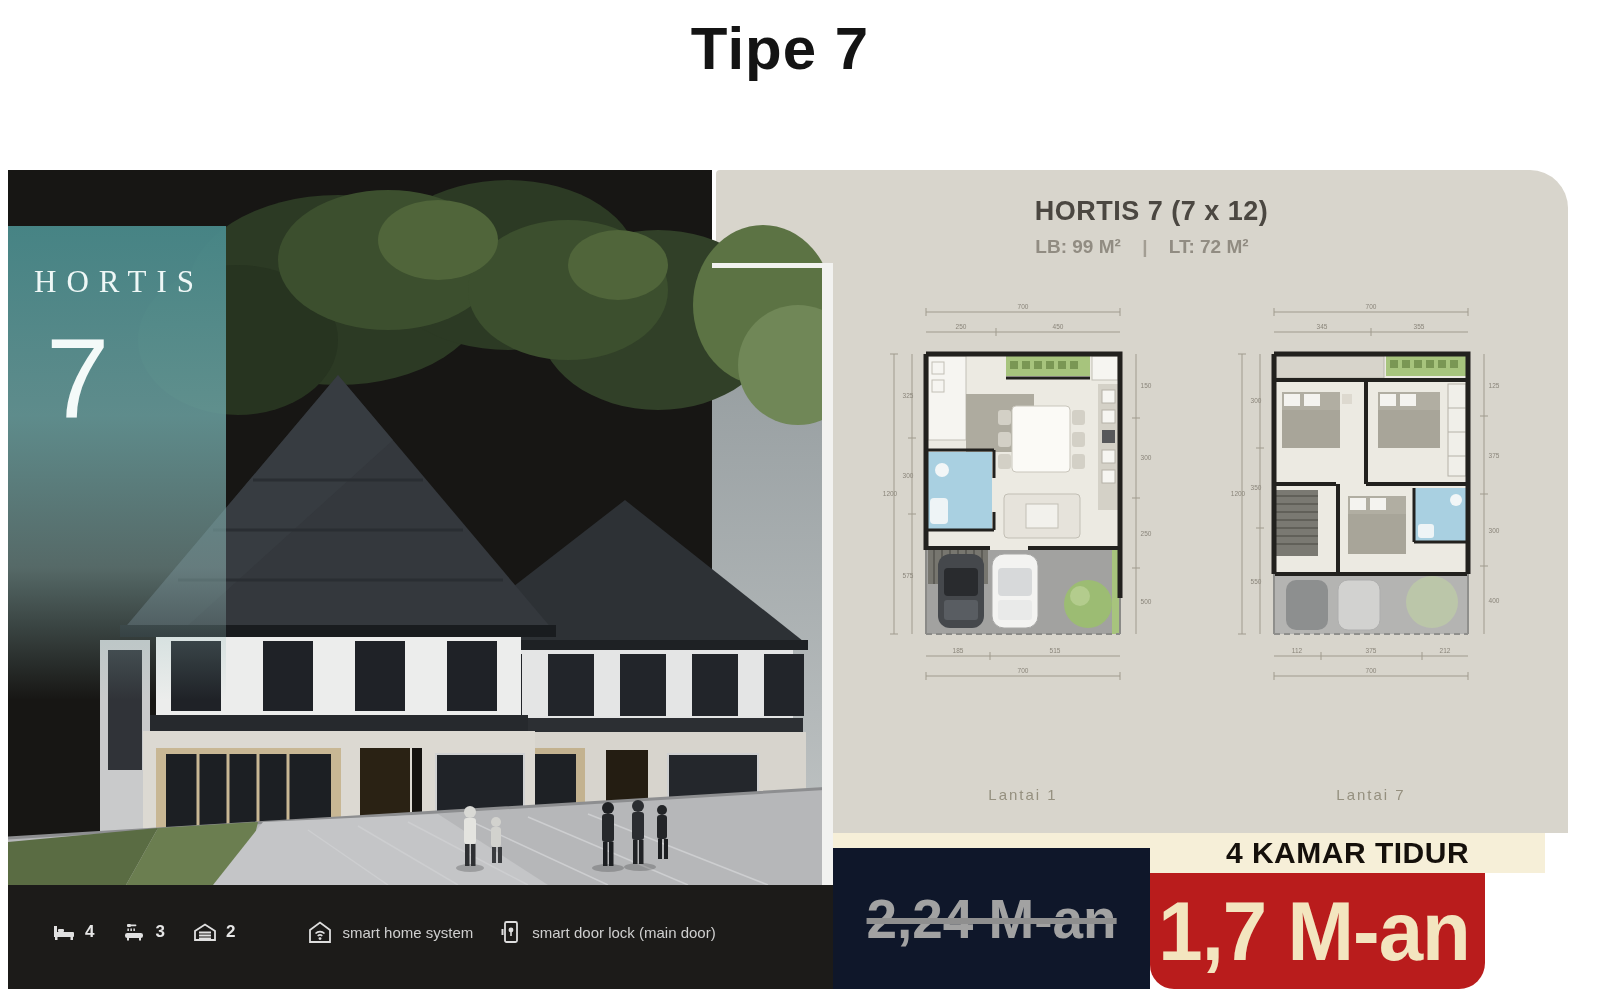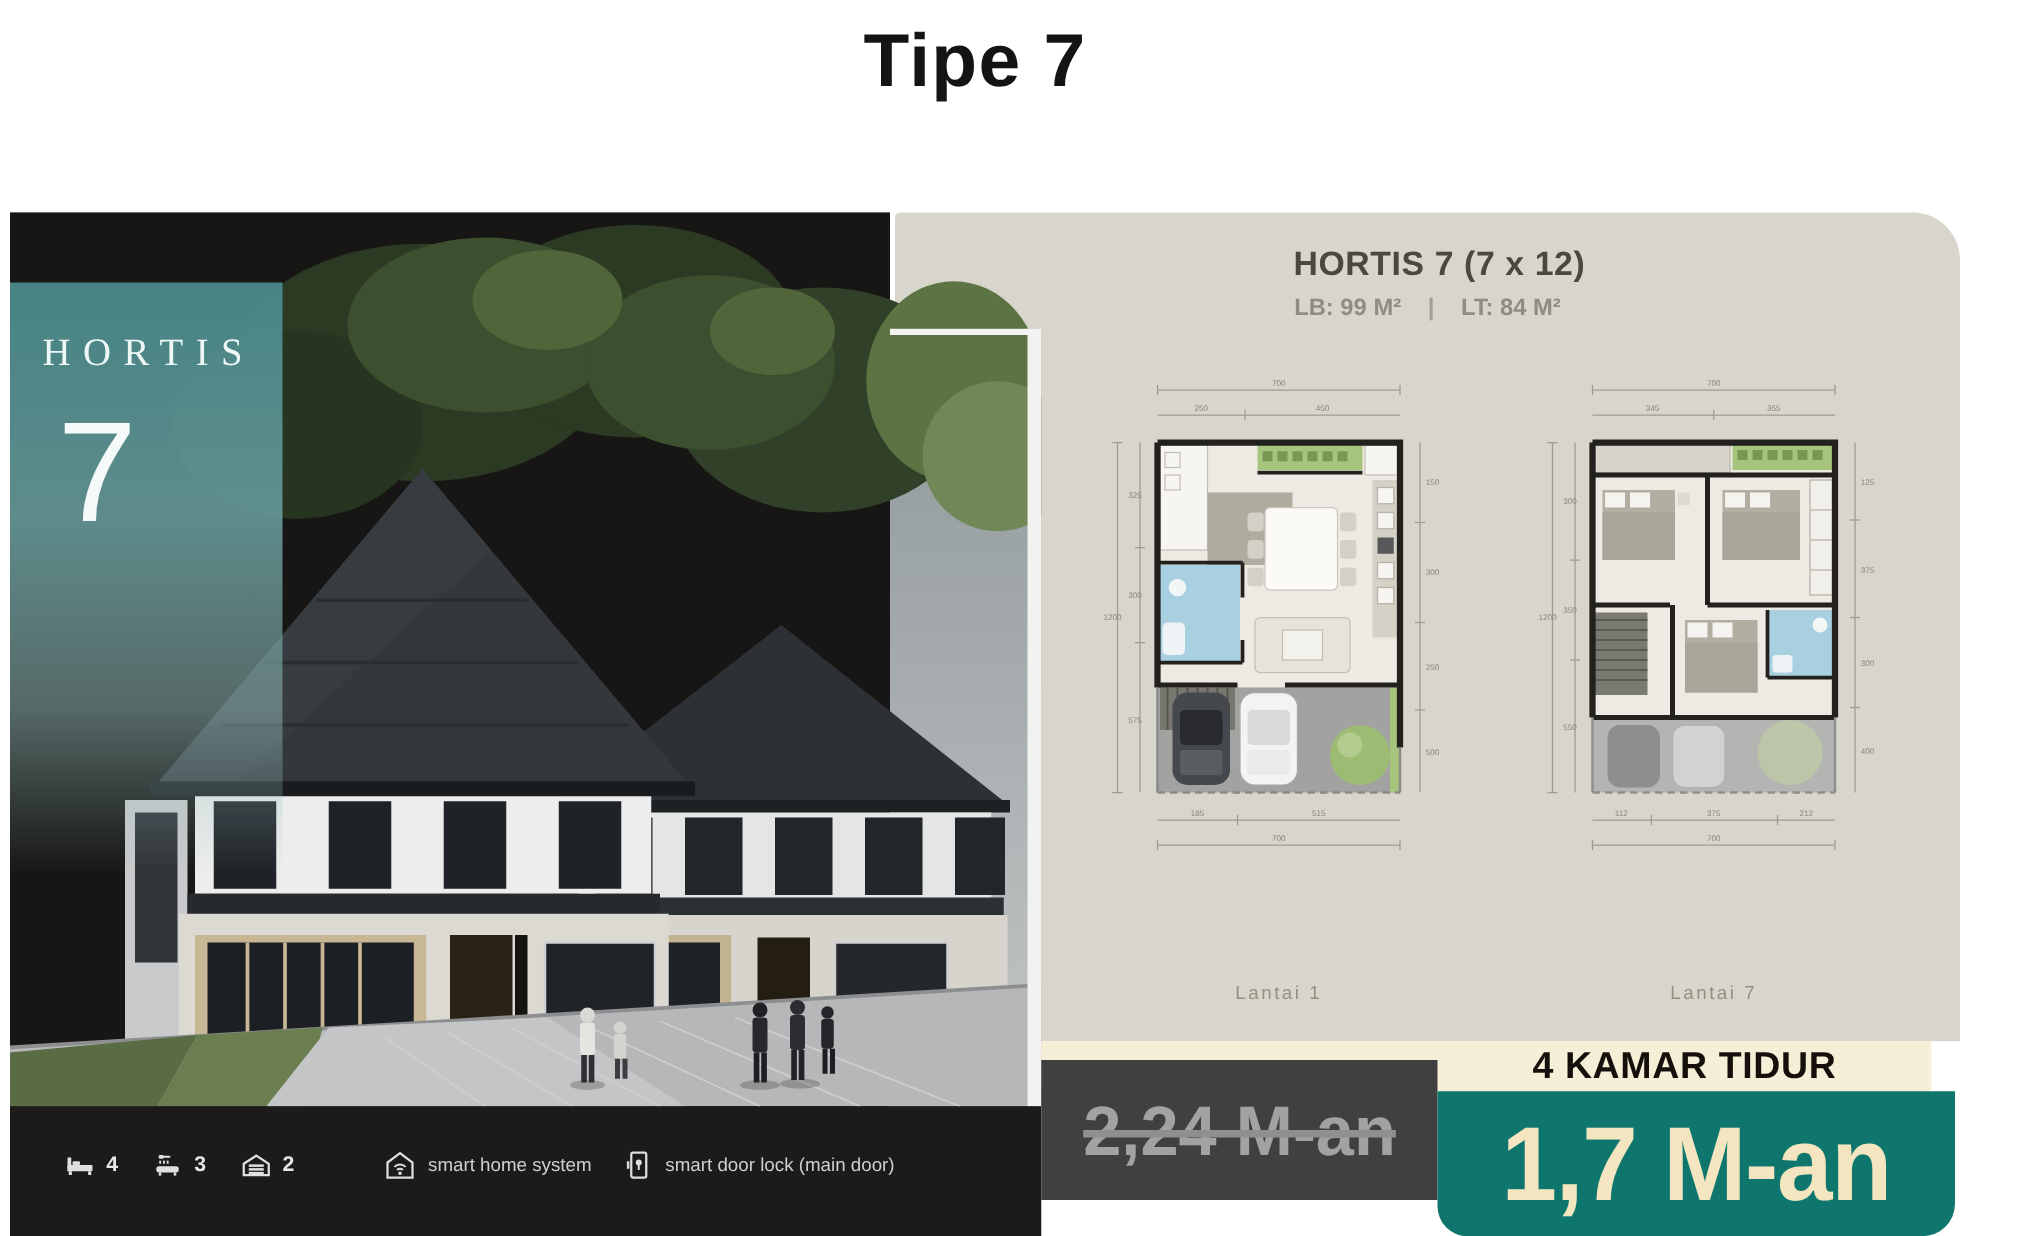--- a/index.html
+++ b/index.html
@@ -45,29 +45,29 @@
   .plan { position:absolute; top:298px; width:290px; height:400px; }
   .plan-1 { left:878px; } .plan-2 { left:1226px; }
   .plan-label { position:absolute; top:786px; width:290px; text-align:center;
     font-size:15px; color:#95907f; letter-spacing:2px; }
   .plan-label-1 { left:878px; } .plan-label-2 { left:1226px; }
 
   .cream-bar { position:absolute; left:833px; top:833px; width:712px; height:40px; background:#f6efd8; }
   .bedrooms-banner { position:absolute; left:1150px; top:833px; width:395px; height:40px;
     line-height:40px; text-align:center; font-size:30px; font-weight:800; color:#15100b; letter-spacing:0.5px; }
 
-  .old-price-box { position:absolute; left:833px; top:848px; width:317px; height:112px;
-    background:#404040; display:flex; align-items:center; justify-content:center; }
+  .old-price-box { position:absolute; left:833px; top:848px; width:317px; height:141px;
+    background:#0f172a; display:flex; align-items:center; justify-content:center; }
   .old-price { font-size:56px; font-weight:700; color:#a2a2a2;
     text-decoration:line-through; text-decoration-thickness:6px; text-decoration-color:#8f8f8f;
     transform:scaleX(0.98); }
 
-  .new-price-box { position:absolute; left:1150px; top:873px; width:414px; height:116px;
-    background:#0f766e; border-radius:0 0 26px 24px;
-    display:flex; align-items:center; justify-content:center; }
+  .new-price-box { position:absolute; left:1150px; top:873px; width:335px; height:116px;
+    background:#b91c1c; border-radius:0 0 26px 24px;
+    display:flex; align-items:center; }
   .new-price { font-size:84px; font-weight:800; color:#f3e5bf; transform:scaleX(0.95); letter-spacing:-1px; }
 
   .dim-text { font-size:6.5px; fill:#8a857a; }
   .dim-line { stroke:#a09b8e; stroke-width:1; }
 </style>
 </head>
 <body>
 
 <div id="page">
 
@@ -263,21 +263,21 @@
       </svg>
       <span class="label">smart door lock (main door)</span>
     </div>
   </div>
 
   <div class="fp-header">
     <div class="fp-title">HORTIS 7 (7 x 12)</div>
     <div class="fp-sub">
       <span>LB: 99 M²</span>
       <span class="sep">|</span>
-      <span>LT: 84 M²</span>
+      <span>LT: 72 M²</span>
     </div>
   </div>
 
   <div class="plan plan-1">
     <svg width="290" height="400" viewBox="0 0 290 400">
 
       <g class="dim-line">
         <line x1="48" y1="14" x2="242" y2="14"></line>
           <line x1="48" y1="10" x2="48" y2="18"></line>
           <line x1="242" y1="10" x2="242" y2="18"></line>

